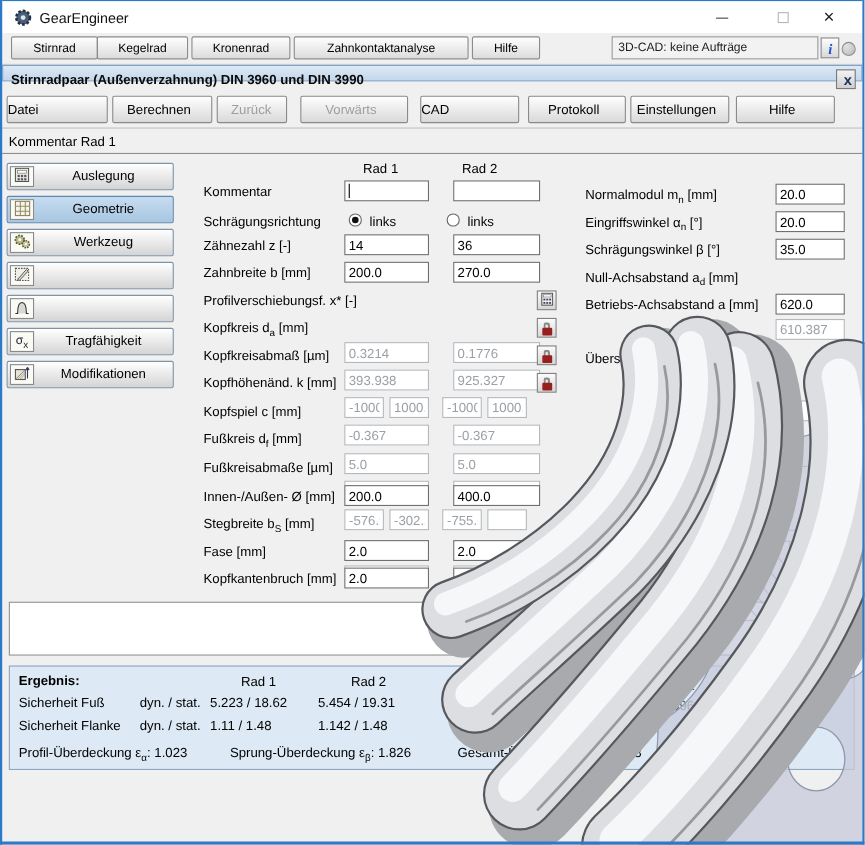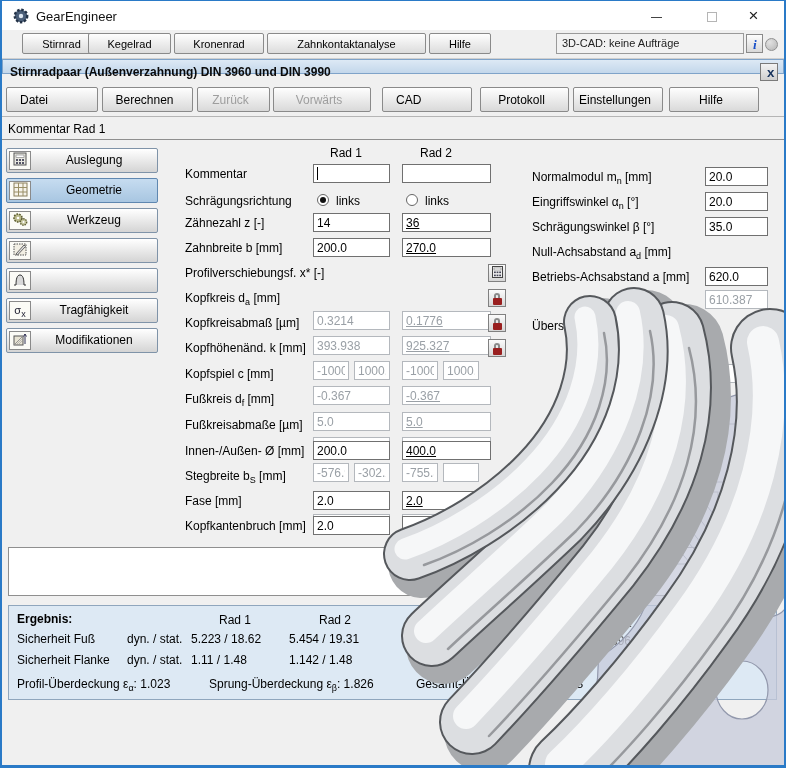--- a/index.html
+++ b/index.html
@@ -30,41 +30,41 @@
     background:radial-gradient(circle at 35% 30%,#e2e2e2,#b6b6b6);border:1px solid #909090;}
   
   .frametitle{position:absolute;left:2px;top:59px;width:782px;height:15px;
     background:linear-gradient(#dde9f5,#c3d7eb);border:1px solid #7fa3c9;}
   .frametitle .txt{position:absolute;left:7px;top:5px;font-weight:bold;font-size:12px;color:#0a0a0a;}
   .fclose{position:absolute;right:5px;top:3px;width:18px;height:18px;background:linear-gradient(#f3f3f3,#cfcfcf);
     border:1px solid #7a7a7a;text-align:center;line-height:16px;font-weight:bold;color:#16325c;}
   
   .toolbar{position:absolute;left:2px;top:84px;width:782px;height:33px;background:#f0f0f0;border-bottom:1px solid #b5b5b5;}
   .tbtn{position:absolute;top:3px;height:25px;background:linear-gradient(#fefefe,#d9d9d9);
-    border:1px solid #8a8a8a;border-radius:2px;text-align:left;line-height:23px;padding-left:13px;font-size:12px;}
+    border:1px solid #8a8a8a;border-radius:2px;text-align:left;line-height:23px;padding-left:0;font-size:12px;}
   .tbtn.dis{color:#9e9e9e;}
   
   .sectionbar{position:absolute;left:2px;top:117px;width:782px;height:23px;border-bottom:1px solid #8f8f8f;background:#f0f0f0;}
   .sectionbar .txt{position:absolute;left:6px;top:5px;font-size:12px;}
   
   .sbtn{position:absolute;left:6px;width:152px;height:25px;background:linear-gradient(#ffffff,#d4d4d4);
     border:1px solid #7f93a8;border-radius:2px;}
   .sbtn.sel{background:linear-gradient(#c6dcf0,#a8c6e1);border:1px solid #5f87b0;}
   .sicon{position:absolute;left:2px;top:2px;width:22px;height:19px;background:#fbfbf6;border:1px solid #8a8a8a;
     text-align:center;line-height:17px;overflow:hidden;}
   .stext{position:absolute;left:24px;right:0;top:0;bottom:0;text-align:center;line-height:23px;font-size:12px;}
   
   .lrow{position:absolute;left:0;width:786px;height:20px;}
   .lbl{position:absolute;left:185px;top:3px;font-size:12px;white-space:nowrap;}
   sub{font-size:9px;}
   .fld{position:absolute;top:0;height:19px;border:1px solid #707070;background:#fff;
     font-family:"Liberation Sans",sans-serif;font-size:12px;padding:0 3px;color:#000;}
   .fld.ro{color:#9aa0a6;border-color:#b4b8bd;margin-top:48px;}
   .f1{left:313px;width:77px;}
-  .f2{left:402px;width:89px;text-decoration:underline;}
+  .f2{left:412px;width:79px;}
   .fs1a{left:313px;width:36px;} .fs1b{left:354px;width:36px;}
   .fs2a{left:402px;width:36px;} .fs2b{left:443px;width:36px;}
   .colhdr{position:absolute;top:146px;font-size:12px;}
   .minibtn{position:absolute;left:488px;top:1px;width:18px;height:18px;background:linear-gradient(#fbfbfb,#d6d6d6);
     border:1px solid #808080;text-align:center;padding:0;line-height:14px;}
   .lockbody{position:absolute;left:4px;top:8px;width:9px;height:7px;background:#991f1f;border-radius:1px;}
   .lockbow{position:absolute;left:5px;top:3px;width:6px;height:6px;border:2px solid #8a8a8a;border-bottom:none;border-radius:4px 4px 0 0;}
   .radio{position:absolute;top:3px;width:12px;height:12px;border-radius:50%;border:1px solid #666;background:#fff;}
   .radio.on::after{content:"";position:absolute;left:2px;top:2px;width:6px;height:6px;border-radius:50%;background:#111;}
   .radlbl{position:absolute;top:3px;font-size:12px;}
@@ -95,39 +95,39 @@
         <circle cx="9" cy="9" r="2.2" fill="#dce6f0"></circle>
       </svg>
   </span>
   <span class="apptitle">GearEngineer</span>
   <span class="winctl" style="right:105px"><span class="minbar"></span></span>
   <span class="winctl" style="right:50px"><span class="maxbox"></span></span>
   <span class="winctl closex" style="right:8px"><span>×</span></span>
 </div>
 
 <div class="menubar">
-  <button class="mbtn" style="left:20px;width:79px">Stirnrad</button>
+  <button class="mbtn" style="left:8px;width:79px">Stirnrad</button>
   <button class="mbtn" style="left:86px;width:83px">Kegelrad</button>
   <button class="mbtn" style="left:172px;width:90px">Kronenrad</button>
   <button class="mbtn" style="left:265px;width:159px">Zahnkontaktanalyse</button>
   <button class="mbtn" style="left:427px;width:62px">Hilfe</button>
   <span class="statusfld">3D-CAD: keine Aufträge</span>
   <button class="ibtn"><span>i</span></button>
   <span class="led"></span>
 </div>
 
 <div class="frametitle">
   <span class="txt">Stirnradpaar (Außenverzahnung) DIN 3960 und DIN 3990</span>
   <button class="fclose"><span>x</span></button>
 </div>
 
 <div class="toolbar">
   <button class="tbtn" style="left:4px;width:92px">Datei</button>
   <button class="tbtn" style="left:100px;width:91px;text-align:center;padding-left:0">Berechnen</button>
-  <button class="tbtn dis" style="left:195px;width:73px;text-align:center;padding-left:0">Zurück</button>
+  <button class="tbtn dis" style="left:195px;width:64px;text-align:left;padding-left:12px">Zurück</button>
   <button class="tbtn dis" style="left:271px;width:98px;text-align:center;padding-left:0">Vorwärts</button>
   <button class="tbtn" style="left:380px;width:90px">CAD</button>
   <button class="tbtn" style="left:478px;width:89px;text-align:center;padding-left:0">Protokoll</button>
   <button class="tbtn" style="left:571px;width:90px;text-align:center;padding-left:0">Einstellungen</button>
   <button class="tbtn" style="left:667px;width:90px;text-align:center;padding-left:0">Hilfe</button>
 </div>
 
 <div class="sectionbar">
   <span class="txt">Kommentar Rad 1</span>
 </div>

